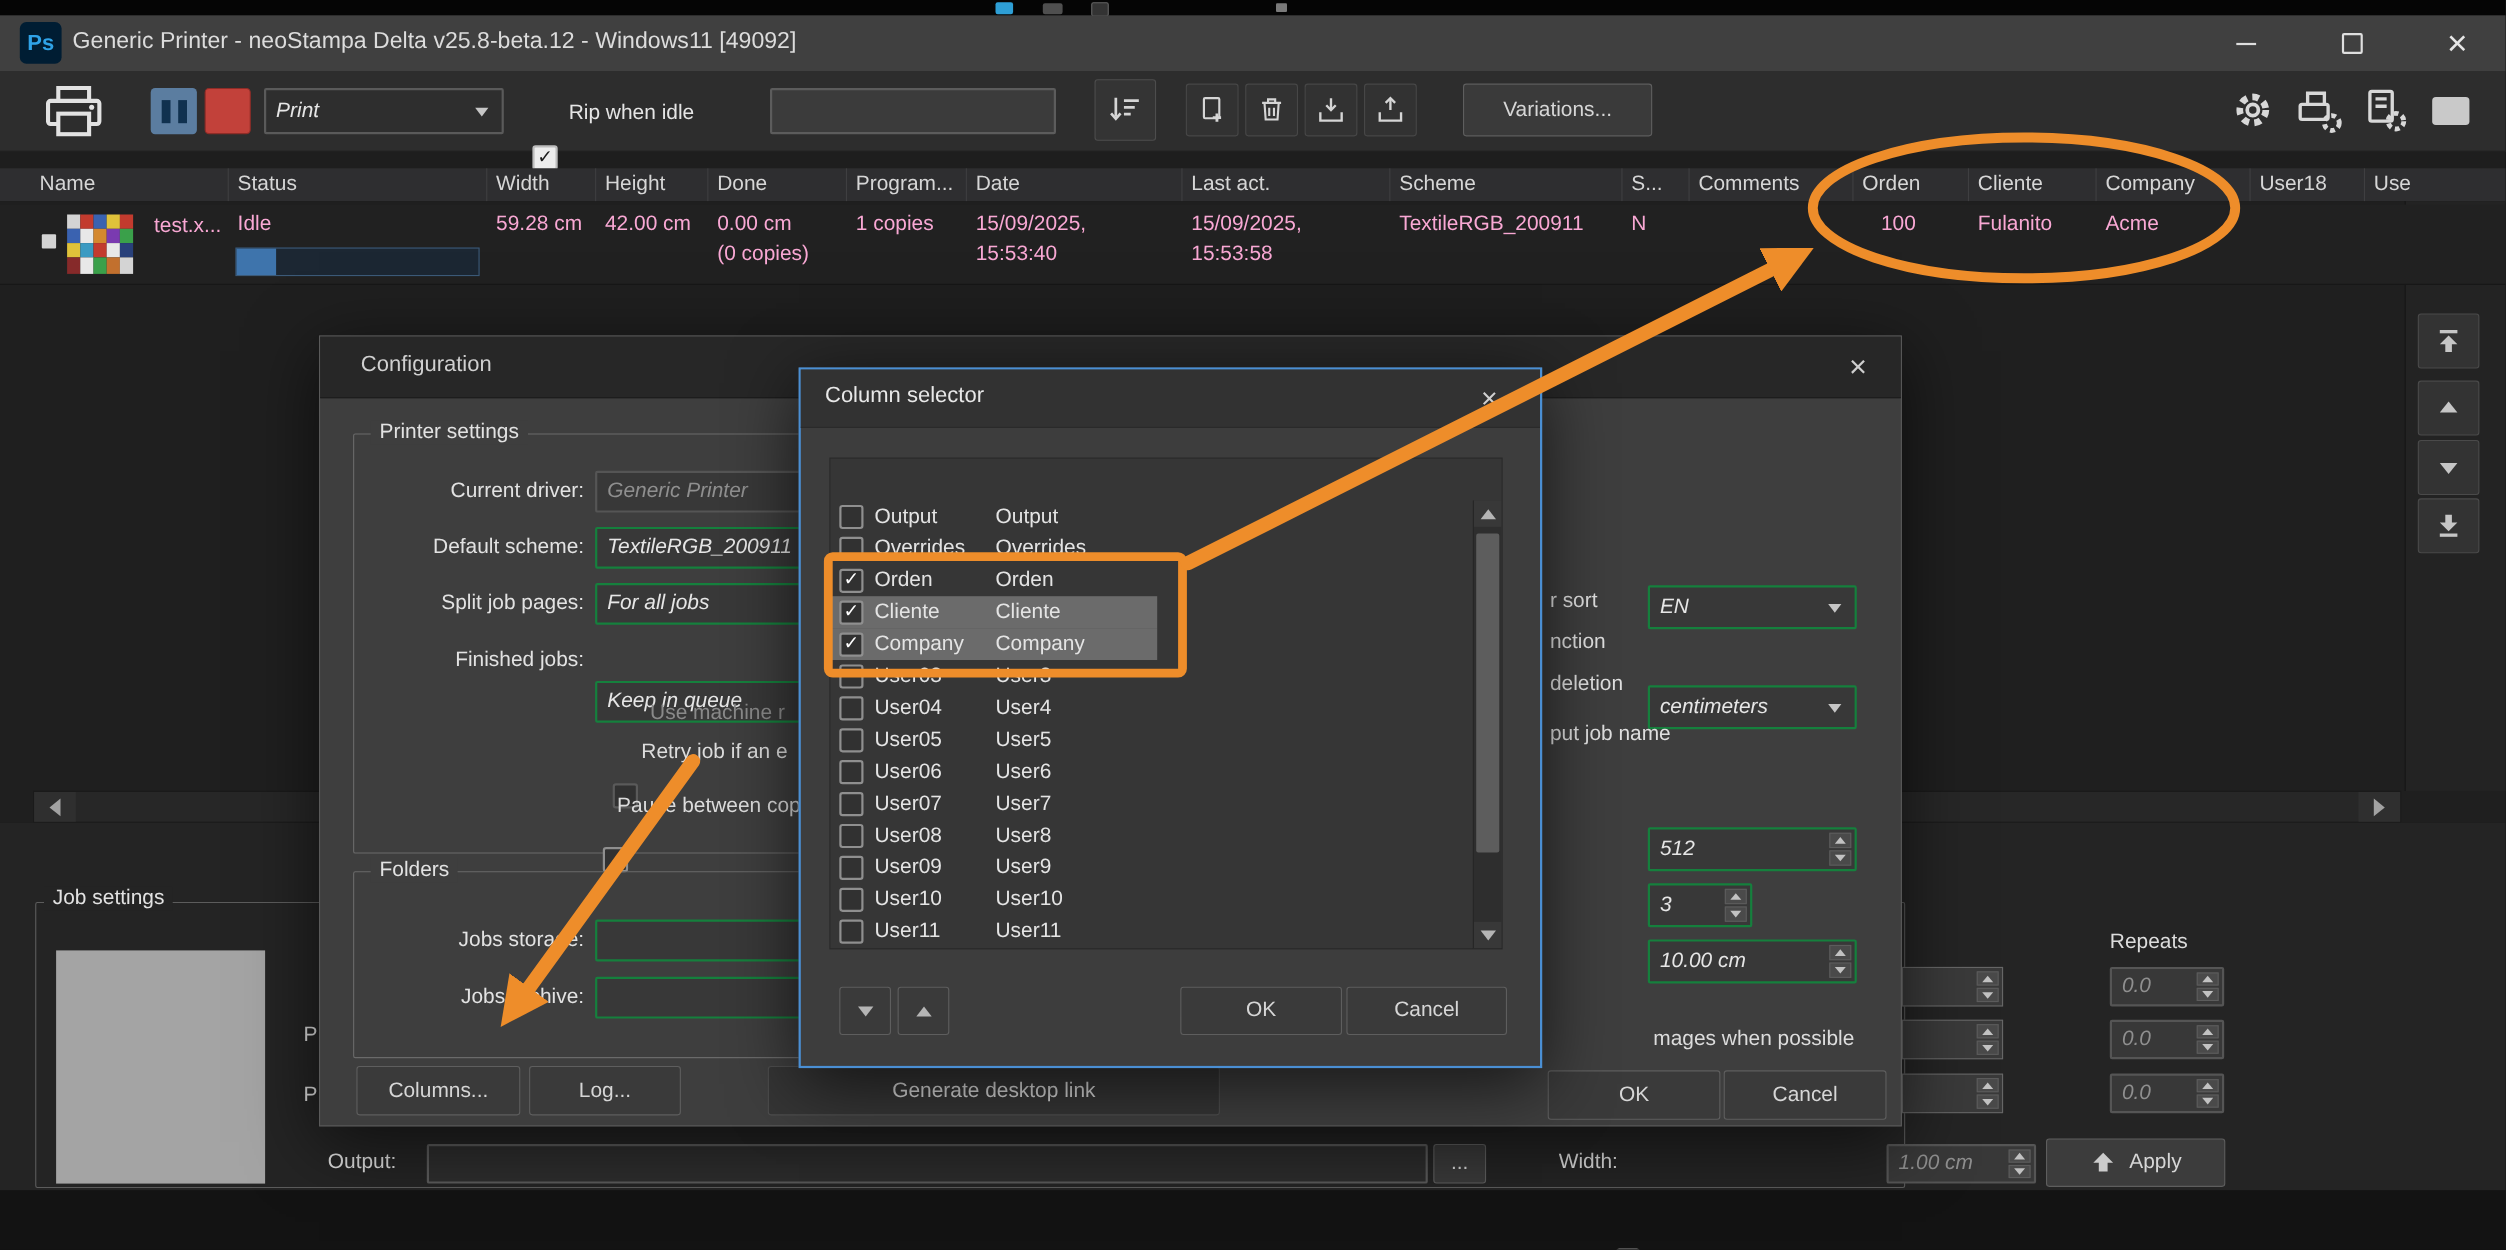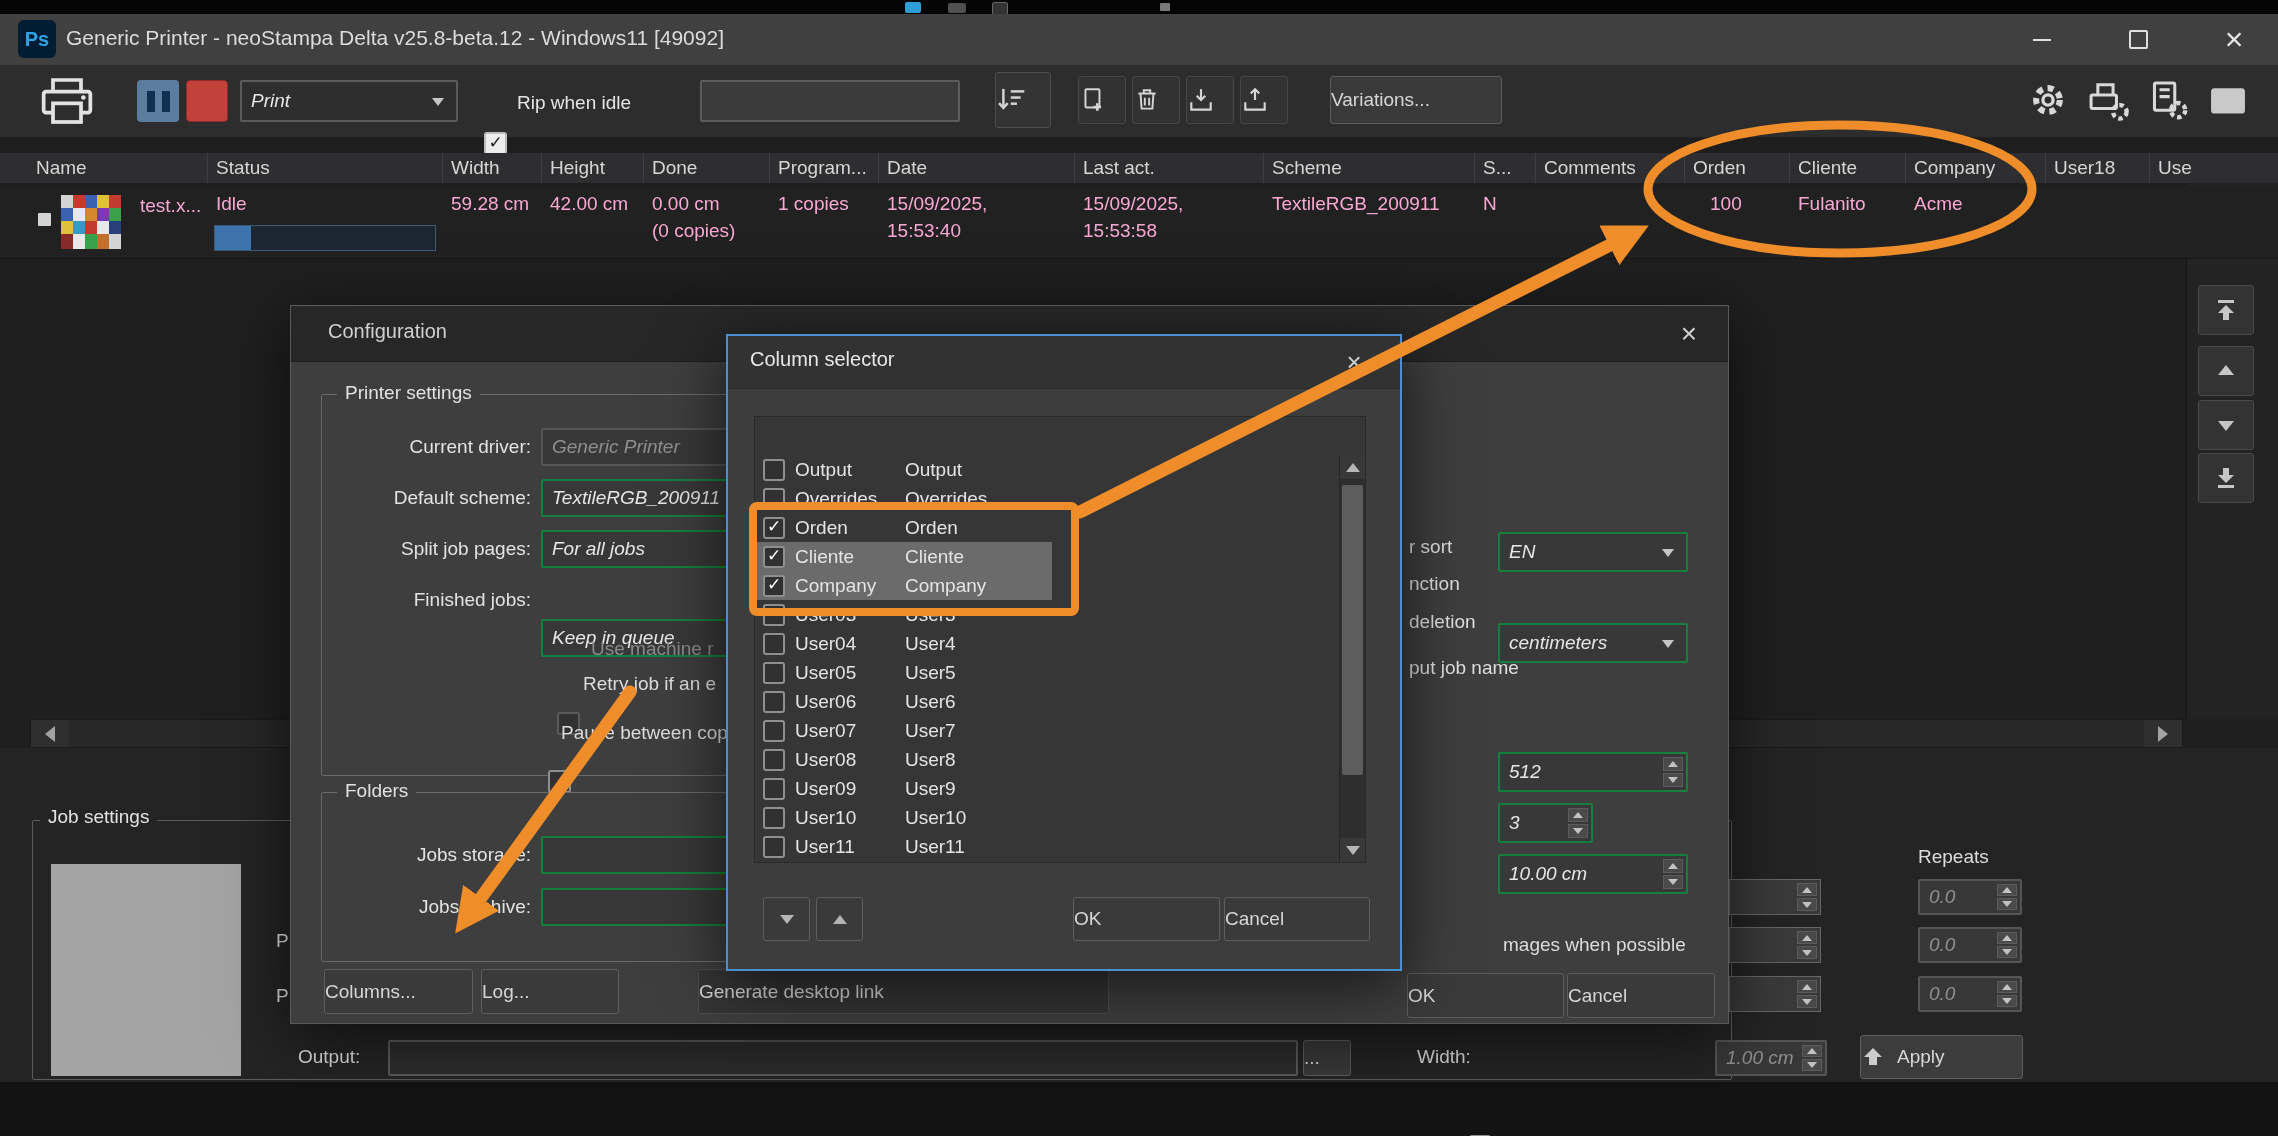--- a/index.html
+++ b/index.html
@@ -1,21 +1,21 @@
 <!DOCTYPE html>
 <html><head>
 <meta charset="utf-8">
 <style>
   html,body{margin:0;padding:0;background:#101010;}
   body{font-family:"Liberation Sans","DejaVu Sans",sans-serif;}
   #screen{position:relative;width:2278px;height:1136px;background:#1e1e1e;overflow:hidden;font-size:19px;color:#dcdcdc;}
   .abs{position:absolute;}
   .txt{white-space:nowrap;}
   
-  .btn{background:#3a3a3a;border:1px solid #5e5e5e;border-radius:3px;color:#d6d6d6;display:flex;align-items:center;justify-content:flex-start;font-size:19px;box-sizing:border-box;}
+  .btn{background:#3a3a3a;border:1px solid #5e5e5e;border-radius:3px;color:#d6d6d6;display:flex;align-items:center;justify-content:center;font-size:19px;box-sizing:border-box;}
   .input{background:#383838;border:2px solid #15803d;border-radius:2px;color:#e6e6e6;font-size:19px;display:flex;align-items:center;padding:16px 9px;box-sizing:border-box;white-space:nowrap;overflow:hidden;font-style:italic;}
   .input.disabled{color:#8f8f8f;border-color:#555;}
   .chev{position:relative;}
   .chev:after{content:"";position:absolute;right:12px;top:50%;margin-top:-3px;border-left:6px solid transparent;border-right:6px solid transparent;border-top:8px solid #c6c6c6;}
   .spin{position:absolute;top:3px;right:3px;bottom:3px;width:20px;display:flex;flex-direction:column;gap:2px;}
   .spin span{flex:1;background:#4a4a4a;border:1px solid #5c5c5c;display:flex;align-items:center;justify-content:center;box-sizing:border-box;}
   .spin .su:after{content:"";border-left:5px solid transparent;border-right:5px solid transparent;border-bottom:6px solid #c2c2c2;}
   .spin .sd:after{content:"";border-left:5px solid transparent;border-right:5px solid transparent;border-top:6px solid #c2c2c2;}
   
   .cbx{width:23px;height:23px;background:#313131;border:2px solid #8f8f8f;border-radius:3px;position:relative;box-sizing:border-box;}
@@ -313,21 +313,21 @@
 
     <div class="abs txt" style="left:298px;top:298px;">Output:</div>
     <div class="abs input" style="left:388px;top:292px;width:910px;height:36px;background:#2d2d2d;border-color:#5a5a5a;">
       <span></span>
     </div>
     <div class="abs btn" style="left:1303px;top:292px;width:48px;height:36px;">
       <span>...</span>
     </div>
 
     <div class="abs txt" style="left:1417px;top:298px;">Width:</div>
-    <div class="abs input disabled" style="left:1715px;top:292px;width:112px;height:36px;">
+    <div class="abs input disabled" style="left:1715px;top:292px;width:136px;height:36px;">
       <span>1.00 cm</span>
       <span class="spin">
           <span class="su"></span>
           <span class="sd"></span>
         </span>
     </div>
     <div class="abs btn" style="left:1860px;top:287px;width:163px;height:44px;gap:12px;background:#3c3c3c;">
       <svg width="24" height="20" viewBox="0 0 22 20" fill="#cccccc">
           <polygon points="11,1 2,10 7,10 7,18 15,18 15,10 20,10"></polygon>
         </svg>

